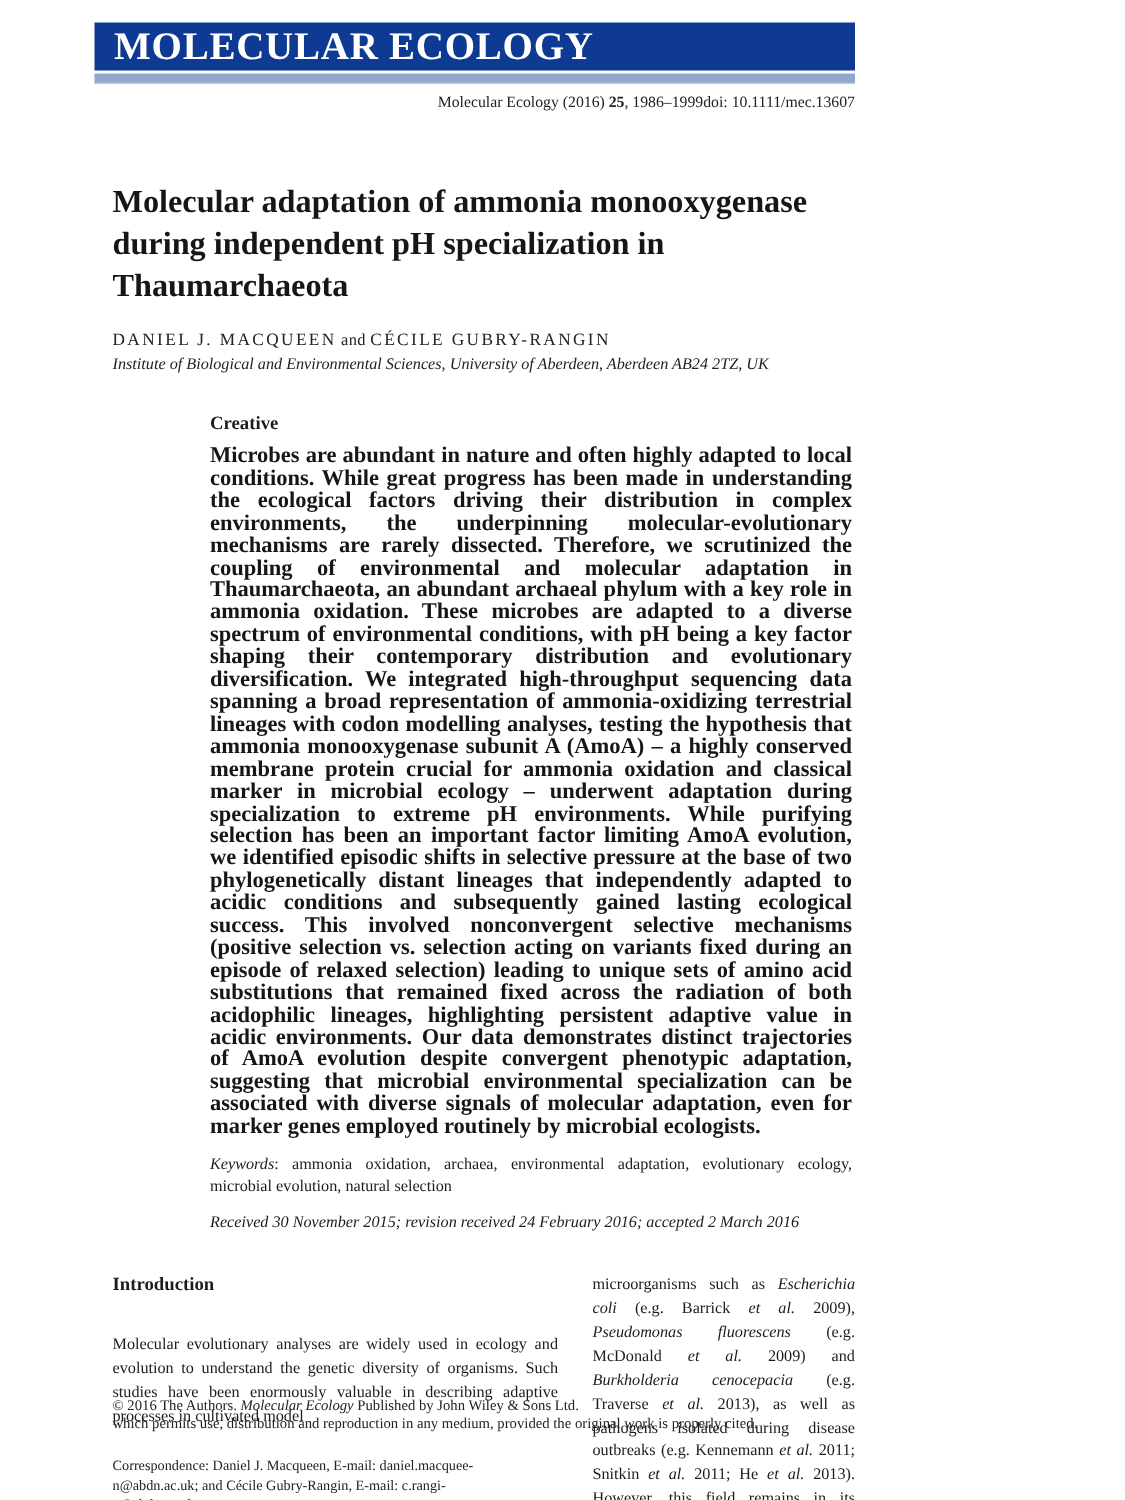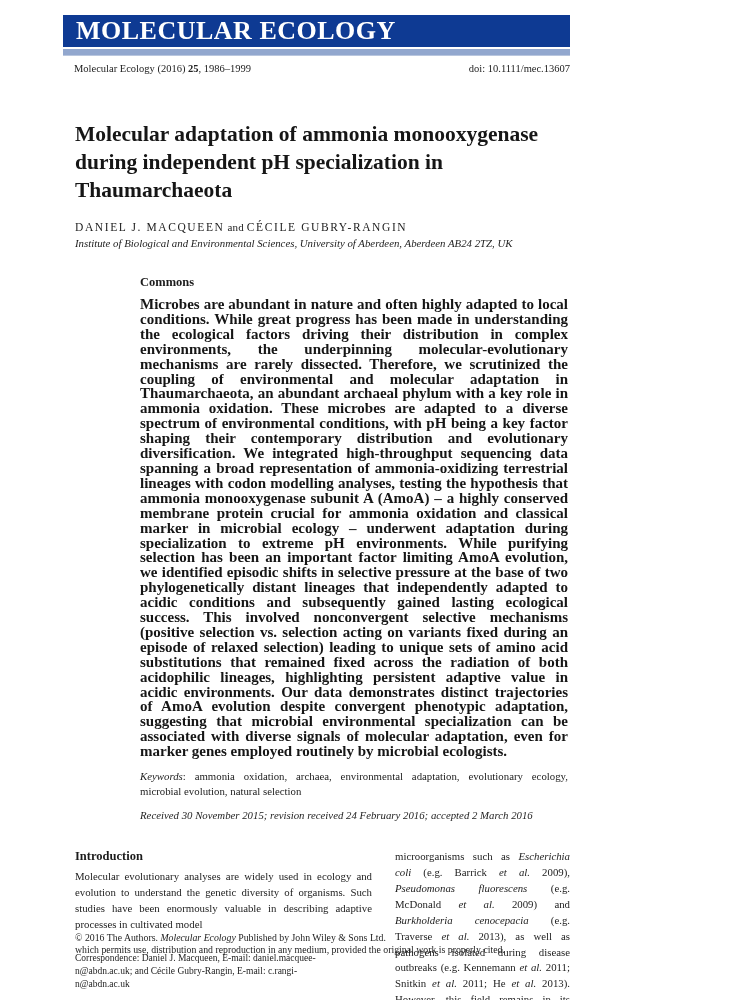--- a/index.html
+++ b/index.html
@@ -19,21 +19,21 @@
     background:var(--banner-blue);
     color:#ffffff;
     height:32px;line-height:32px;
     font-weight:bold;font-size:26px;letter-spacing:0.5px;
     padding-left:13px;
     font-family:"Liberation Serif", serif;
   }
   .banner-strip{height:7px;background:var(--banner-strip);margin-top:2px;border-bottom:1px solid #b9c6de;}
   
   .meta-row{
-    display:flex;justify-content:space-between;
+    display:flex;justify-content:flex-end;
     margin:7px 60px 0 74px;
     font-size:10.5px;color:#222;
   }
   
   .title{
     margin:46px 60px 0 75px;
     font-size:21.5px;font-weight:bold;line-height:28px;color:#161616;
   }
   .authors{margin:17px 60px 0 75px;font-size:11.5px;color:#222;}
   .author-name{letter-spacing:1.6px;}
@@ -50,21 +50,21 @@
   .keywords{margin-top:10px;font-size:10.8px;line-height:15px;text-align:justify;}
   .keywords-label{font-style:italic;}
   .history{margin-top:10px;font-style:italic;font-size:10.8px;}
   
   .columns{
     margin:28px 60px 0 75px;
     display:flex;gap:23px;
   }
   .col-left{width:297px;flex:0 0 297px;}
   .col-right{flex:1;}
-  .section-heading{font-size:12.5px;font-weight:bold;margin-bottom:5px;}
+  .section-heading{font-size:12.5px;font-weight:bold;margin-bottom:25px;}
   .body-par{font-size:10.8px;line-height:15.9px;text-align:justify;}
   .correspondence{
     margin-top:19px;
     font-size:9.5px;line-height:13px;color:#222;
   }
   
   .footer{
     position:absolute;right:60px;bottom:44px;left:75px;
     text-align:left;
     font-size:9.8px;line-height:12px;color:#222;
@@ -86,21 +86,21 @@
   </div>
 
   <h1 class="title">Molecular adaptation of ammonia monooxygenase<br>during independent pH specialization in<br>Thaumarchaeota</h1>
 
   <div class="authors">
     <span class="author-name">DANIEL J. MACQUEEN</span><span class="author-connector"> and </span><span class="author-name">CÉCILE GUBRY-RANGIN</span>
   </div>
   <div class="affiliation">Institute of Biological and Environmental Sciences, University of Aberdeen, Aberdeen AB24 2TZ, UK</div>
 
   <div class="abstract-wrap">
-    <div class="abstract-heading">Commons</div>
+    <div class="abstract-heading">Creative</div>
     <p class="abstract-body">Microbes are abundant in nature and often highly adapted to local conditions. While great progress has been made in understanding the ecological factors driving their distribution in complex environments, the underpinning molecular-evolutionary mechanisms are rarely dissected. Therefore, we scrutinized the coupling of environmental and molecular adaptation in Thaumarchaeota, an abundant archaeal phylum with a key role in ammonia oxidation. These microbes are adapted to a diverse spectrum of environmental conditions, with pH being a key factor shaping their contemporary distribution and evolutionary diversification. We integrated high-throughput sequencing data spanning a broad representation of ammonia-oxidizing terrestrial lineages with codon modelling analyses, testing the hypothesis that ammonia monooxygenase subunit A (AmoA) – a highly conserved membrane protein crucial for ammonia oxidation and classical marker in microbial ecology – underwent adaptation during specialization to extreme pH environments. While purifying selection has been an important factor limiting AmoA evolution, we identified episodic shifts in selective pressure at the base of two phylogenetically distant lineages that independently adapted to acidic conditions and subsequently gained lasting ecological success. This involved nonconvergent selective mechanisms (positive selection vs. selection acting on variants fixed during an episode of relaxed selection) leading to unique sets of amino acid substitutions that remained fixed across the radiation of both acidophilic lineages, highlighting persistent adaptive value in acidic environments. Our data demonstrates distinct trajectories of AmoA evolution despite convergent phenotypic adaptation, suggesting that microbial environmental specialization can be associated with diverse signals of molecular adaptation, even for marker genes employed routinely by microbial ecologists.</p>
     <p class="keywords"><span class="keywords-label">Keywords</span><span>: ammonia oxidation, archaea, environmental adaptation, evolutionary ecology, microbial evolution, natural selection</span></p>
     <p class="history">Received 30 November 2015; revision received 24 February 2016; accepted 2 March 2016</p>
   </div>
 
   <div class="columns">
     <div class="col-left">
       <div class="section-heading">Introduction</div>
       <p class="body-par">Molecular evolutionary analyses are widely used in ecology and evolution to understand the genetic diversity of organisms. Such studies have been enormously valuable in describing adaptive processes in cultivated model</p>
       <div class="correspondence">Correspondence: Daniel J. Macqueen, E-mail: daniel.macquee-<br>n@abdn.ac.uk; and Cécile Gubry-Rangin, E-mail: c.rangi-<br>n@abdn.ac.uk</div>

